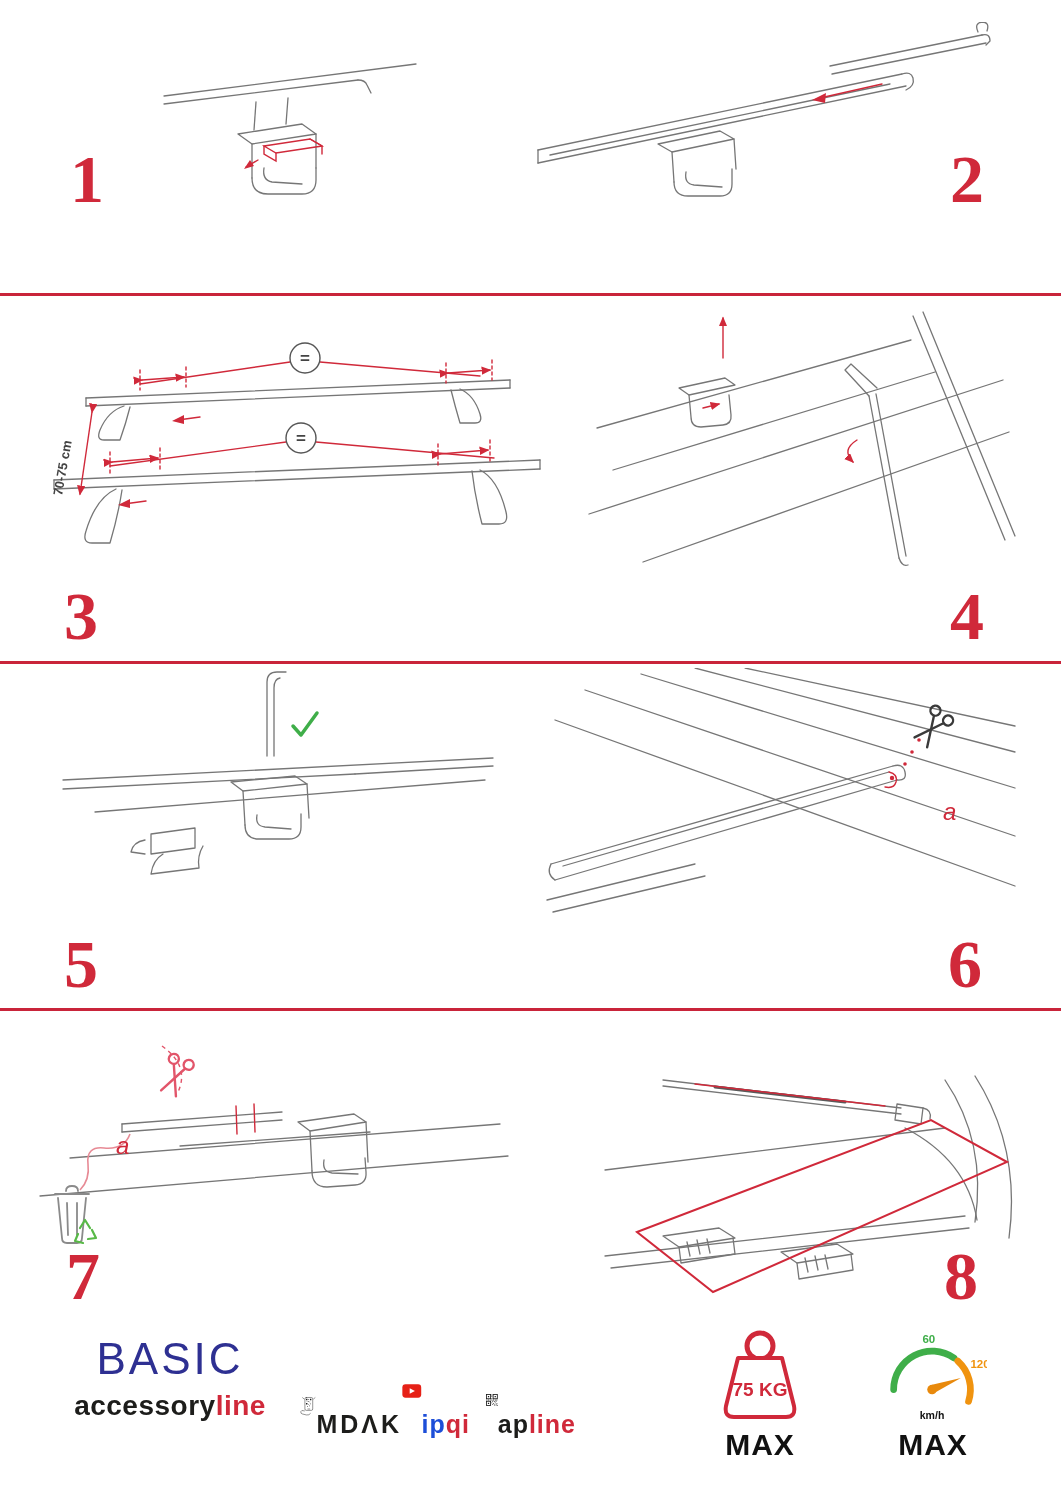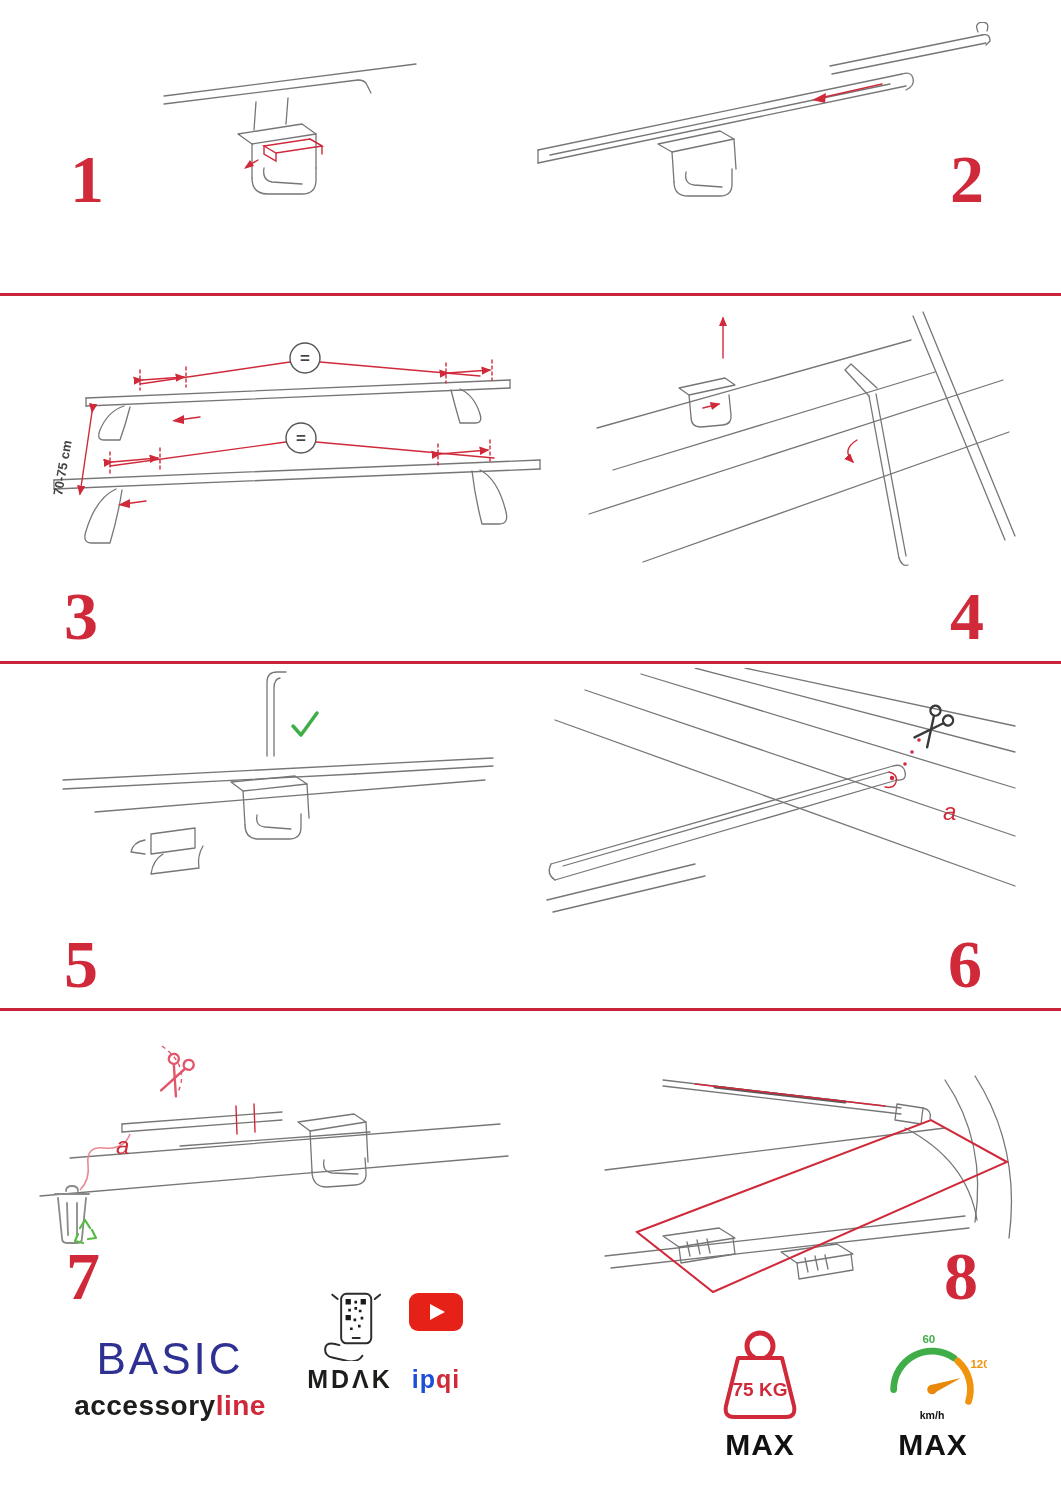--- a/index.html
+++ b/index.html
@@ -9,21 +9,21 @@
   .divider{position:absolute;left:0;width:100%;height:3px;background:#c9243a}
   .step-num{position:absolute;font-family:"Liberation Serif",serif;font-weight:700;
             font-size:68px;line-height:1;color:#d0293a}
   .illus{position:absolute}
   
   .brand-block{position:absolute;left:62px;top:1336px;width:216px;text-align:center}
   .brand-title{font-weight:400;font-size:44px;letter-spacing:3px;color:#2e3092;line-height:1.05}
   .brand-sub{margin-top:8px;font-weight:700;font-size:28px;color:#1d1d1b;letter-spacing:.5px}
   .red{color:#d0293a}
   .gray{color:#1d4ed8}
-  .partner{position:absolute;top:1292px;height:100px;display:flex;flex-direction:column;
+  .partner{position:absolute;top:1371px;height:100px;display:flex;flex-direction:row;
            align-items:center;justify-content:flex-end}
   .partner .icon{margin-bottom:auto}
   .partner-label{font-weight:700;font-size:25px;color:#1d1d1b;letter-spacing:1px;line-height:1;margin-top:6px}
   .limit-block{position:absolute;display:flex;flex-direction:column;align-items:center}
   .max-label{font-weight:700;font-size:30px;color:#111;line-height:1;margin-top:4px;letter-spacing:1px}
   svg{display:block}
   .sketch{stroke:#767676;fill:none;stroke-width:1.3;stroke-linecap:round;stroke-linejoin:round}
   .redline{stroke:#d0293a;fill:none;stroke-width:1.4;stroke-linecap:round}
   .redfill{fill:#d0293a;stroke:none}
 </style>
@@ -322,20 +322,31 @@
   </div>
 
   <div class="partner" style="left:402px;width:68px">
     <svg class="icon" width="56" height="40" viewBox="0 0 56 40">
       <rect x="1" y="1" width="54" height="38" rx="9" fill="#e62117"></rect>
       <polygon points="22,12 22,28 37,20" fill="#ffffff"></polygon>
     </svg>
     <div class="partner-label"><span class="gray">ip</span><span class="red">qi</span></div>
   </div>
 
+  <div class="partner" style="left:486px;width:90px">
+    <svg class="icon" width="58" height="58" viewBox="0 0 56 56">
+      <g fill="none" stroke="#1a1a1a" stroke-width="4">
+        <rect x="2" y="2" width="20" height="20"></rect>
+        <rect x="34" y="2" width="20" height="20"></rect>
+        <rect x="2" y="34" width="20" height="20"></rect>
+      </g>
+      <path fill="#1a1a1a" d="M9,9h6v6h-6z M41,9h6v6h-6z M9,41h6v6h-6z M26,2h4v4h-4z M26,10h4v4h-4z M26,18h4v4h-4z M2,26h4v4h-4z M10,26h4v4h-4z M18,26h4v4h-4z M26,26h4v4h-4z M34,26h4v4h-4z M42,26h4v4h-4z M50,26h4v4h-4z M30,32h4v4h-4z M38,34h4v4h-4z M46,32h4v4h-4z M26,40h4v4h-4z M34,42h4v4h-4z M42,40h4v4h-4z M50,44h4v4h-4z M30,48h4v4h-4z M38,50h4v4h-4z M46,50h4v4h-4z M52,52h4v4h-4z"></path>
+    </svg>
+    <div class="partner-label"><span>ap</span><span class="red">line</span></div>
+  </div>
 
   <div class="limit-block" style="left:704px;top:1326px;width:112px">
     <svg width="100" height="100" viewBox="0 0 100 100">
       <circle cx="50" cy="20" r="13" fill="none" stroke="#d0293a" stroke-width="5"></circle>
       <path d="M28,32 L72,32 L84,80 Q86,91 76,91 L24,91 Q14,91 16,80 Z" fill="#ffffff" stroke="#d0293a" stroke-width="4" stroke-linejoin="round"></path>
       <text x="50" y="70" text-anchor="middle" font-size="19" font-weight="bold" fill="#d0293a">75 KG</text>
     </svg>
     <div class="max-label">MAX</div>
   </div>
 

